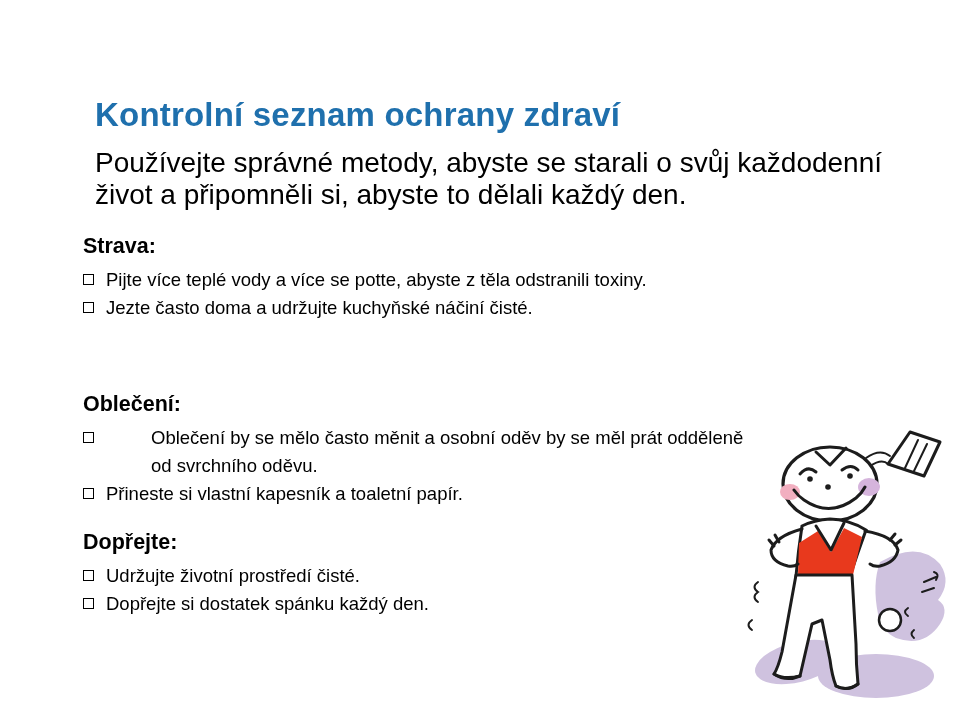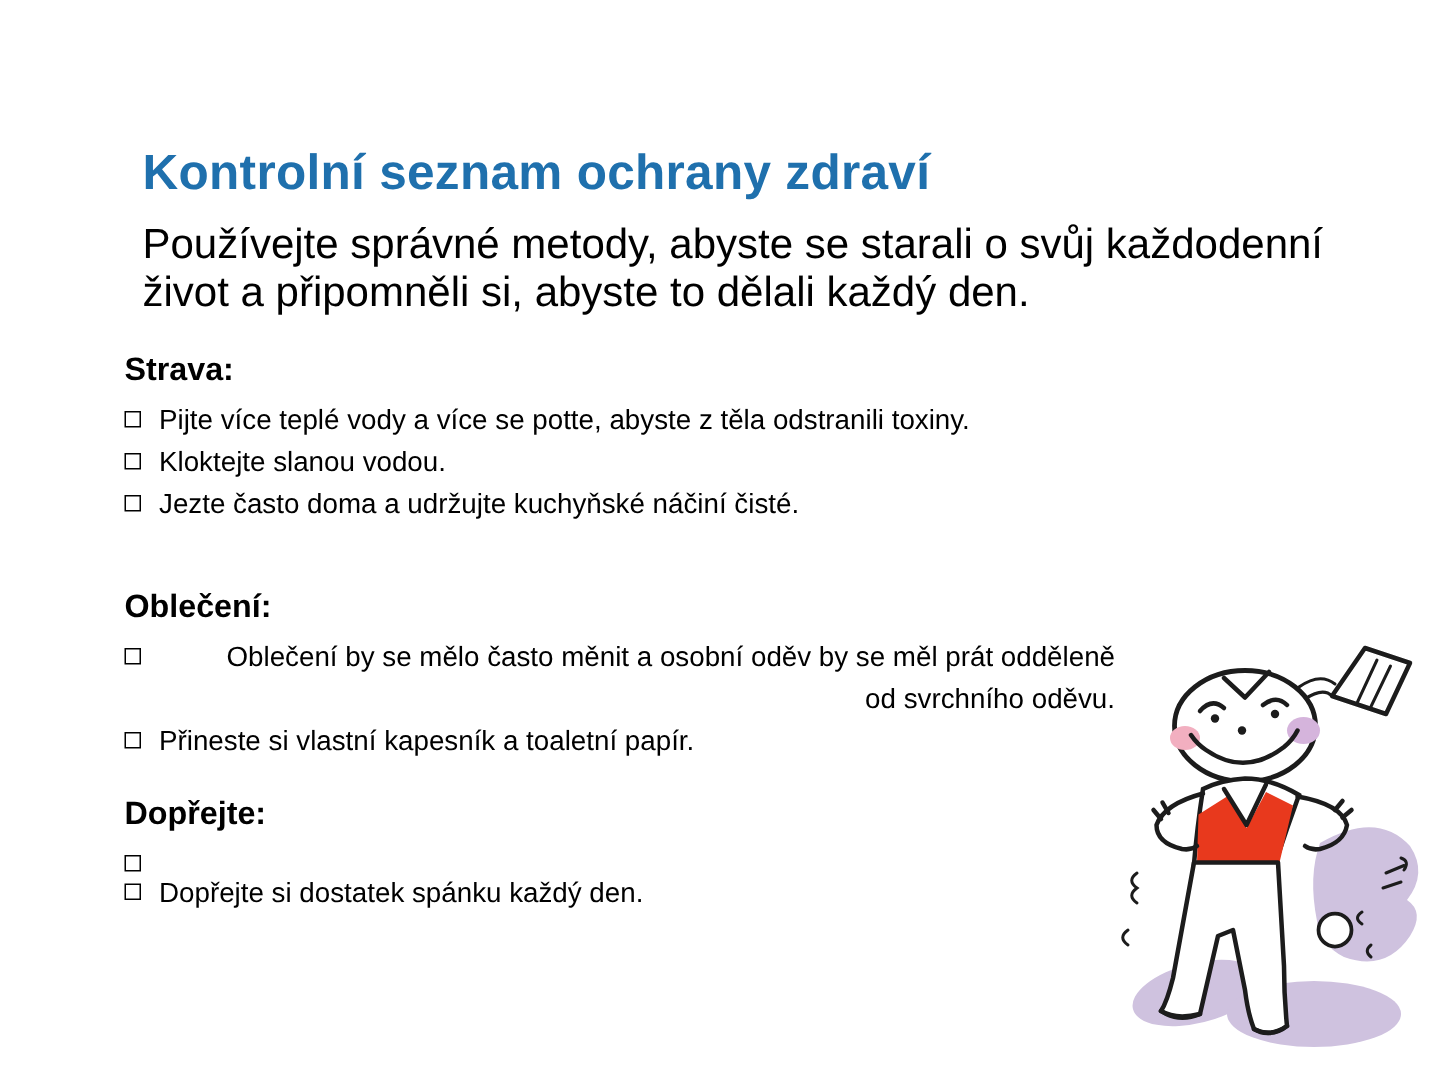--- a/index.html
+++ b/index.html
@@ -12,21 +12,21 @@
     position:absolute;left:95px;top:96px;margin:0;
     font-size:33px;font-weight:bold;letter-spacing:.2px;white-space:nowrap;
   }
   .intro{position:absolute;left:95px;top:147px;font-size:28px;line-height:32px;}
   .intro div{white-space:nowrap;}
   .sec{position:absolute;left:83px;}
   .sec h2{margin:0 0 7px 0;font-size:21.5px;font-weight:bold;white-space:nowrap;}
   .item{display:flex;align-items:flex-start;font-size:18.5px;line-height:28px;}
   .boxcol{flex:0 0 23px;padding-top:8px;}
   .cbox{display:block;width:9px;height:9px;border:1.4px solid #000;}
-  .txt{white-space:nowrap;text-align:right;}
+  .txt{white-space:nowrap;}
   .txt div{white-space:nowrap;margin-left:45px;}
   .illz{position:absolute;left:738px;top:424px;width:220px;height:295px;}
   svg .ln{fill:none;stroke:#1c1c1c;stroke-width:3;stroke-linecap:round;stroke-linejoin:round;}
   svg .thin{fill:none;stroke:#1c1c1c;stroke-width:2;stroke-linecap:round;}
 </style>
 </head>
 <body>
 
 <div class="slide">
 
@@ -37,26 +37,20 @@
     <div>život a připomněli si, abyste to dělali každý den.</div>
   </div>
 
   <section class="sec" style="top:234px">
     <h2>Strava:</h2>
     <div class="item">
       <span class="boxcol">
           <span class="cbox"></span>
         </span>
       <span class="txt">Pijte více teplé vody a více se potte, abyste z těla odstranili toxiny.</span>
-    </div>
-    <div class="item">
-      <span class="boxcol">
-          <span class="cbox"></span>
-        </span>
-      <span class="txt">Kloktejte slanou vodou.</span>
     </div>
     <div class="item">
       <span class="boxcol">
           <span class="cbox"></span>
         </span>
       <span class="txt">Jezte často doma a udržujte  kuchyňské náčiní čisté.</span>
     </div>
   </section>
 
   <section class="sec" style="top:392px">
@@ -77,20 +71,21 @@
       <span class="txt">Přineste si vlastní kapesník a toaletní papír.</span>
     </div>
   </section>
 
   <section class="sec" style="top:530px">
     <h2>Dopřejte:</h2>
     <div class="item">
       <span class="boxcol">
           <span class="cbox"></span>
         </span>
+      <span class="txt">Udržujte  životní prostředí čisté.</span>
     </div>
     <div class="item">
       <span class="boxcol">
           <span class="cbox"></span>
         </span>
       <span class="txt">Dopřejte si dostatek spánku  každý den.</span>
     </div>
   </section>
 
   <div class="illz">

